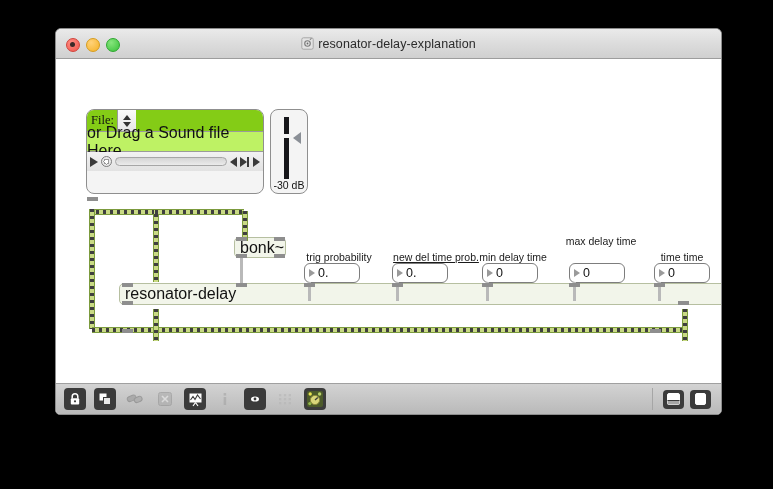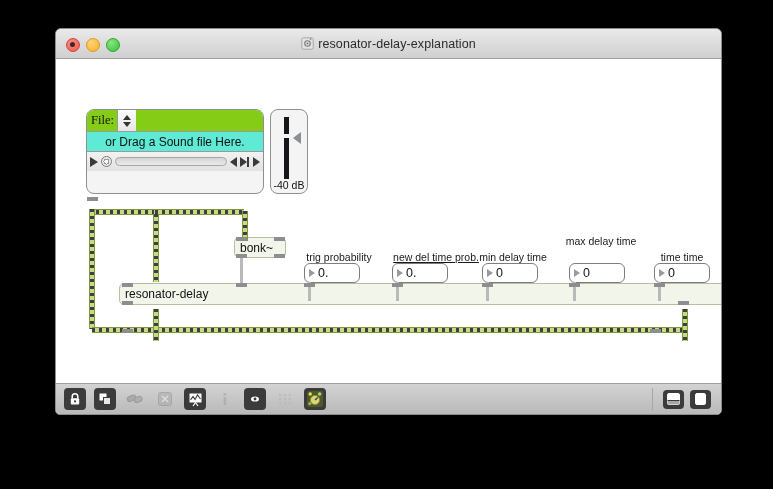--- a/index.html
+++ b/index.html
@@ -78,21 +78,21 @@
     background: #ffffff;
   }
 
   
   .maxobj {
     position: absolute;
     background: #f2f5ea;
     border: 1px solid #b6bfa0;
     border-radius: 5px;
     box-sizing: border-box;
-    font-size: 12px;
+    font-size: 16px;
     color: #111;
     line-height: 1;
     display: flex;
     align-items: center;
     padding-left: 5px;
   }
   .nub {
     position: absolute;
     width: 11px; height: 4px;
     background: #8e8e8e;
@@ -237,22 +237,22 @@
     color: #111;
     padding-left: 4px;
     box-sizing: border-box;
   }
   #drag-row {
     height: 20px;
     border-bottom: 1px solid #9a9a9a;
     display: flex;
     align-items: center;
     justify-content: center;
-    background: #5eead4;
-    font-size: 12px;
+    background: #bef264;
+    font-size: 16px;
     color: #111;
   }
   #transport-row {
     height: 19px;
     display: flex;
     align-items: center;
     background: linear-gradient(to bottom, #f2f2f2, #e2e2e2);
     padding: 0 3px;
     gap: 3px;
   }
@@ -416,21 +416,21 @@
             <span class="tr-bar"></span>
           </span>
           <span class="tr-btn tr-next" style="margin-left:1px"></span>
         </div>
       </div>
 
       <div id="gain">
         <div id="gain-track"></div>
         <div id="gain-knob"></div>
         <div id="gain-arrow"></div>
-        <div id="gain-label">-40 dB</div>
+        <div id="gain-label">-30 dB</div>
       </div>
 
       <div class="nub out" style="left:31px; top:138px; bottom:auto;"></div>
 
       <div class="cord-sig-h" style="left:36px; top:150px; width:152px;"></div>
 
       <div class="cord-sig-v" style="left:186px; top:152px; height:30px;"></div>
 
       <div class="cord-sig-v" style="left:97px; top:155px; height:68px;"></div>
       <div class="cord-sig-h" style="left:40px; top:150px; width:58px;"></div>

